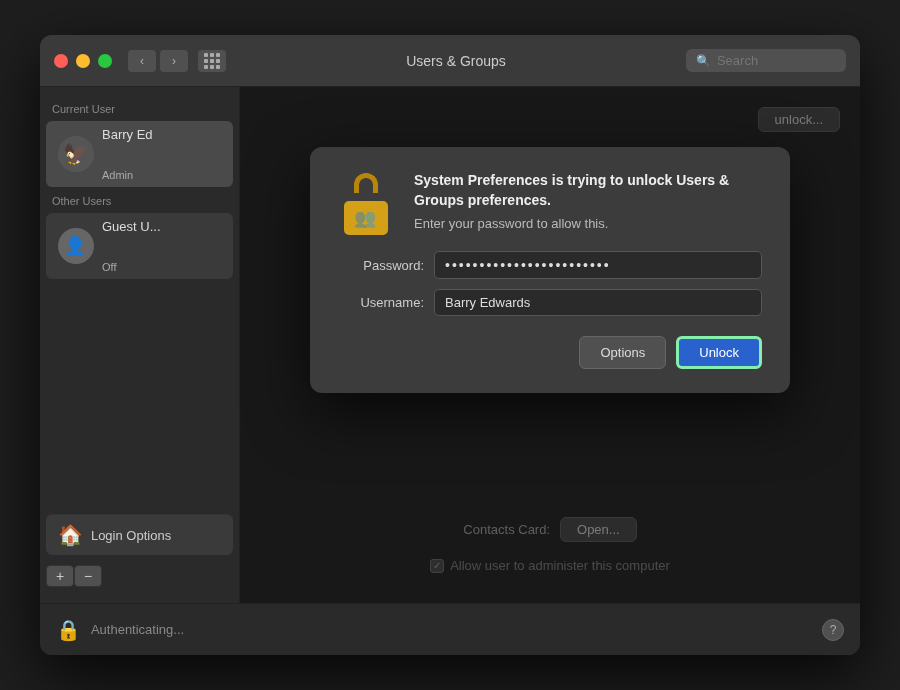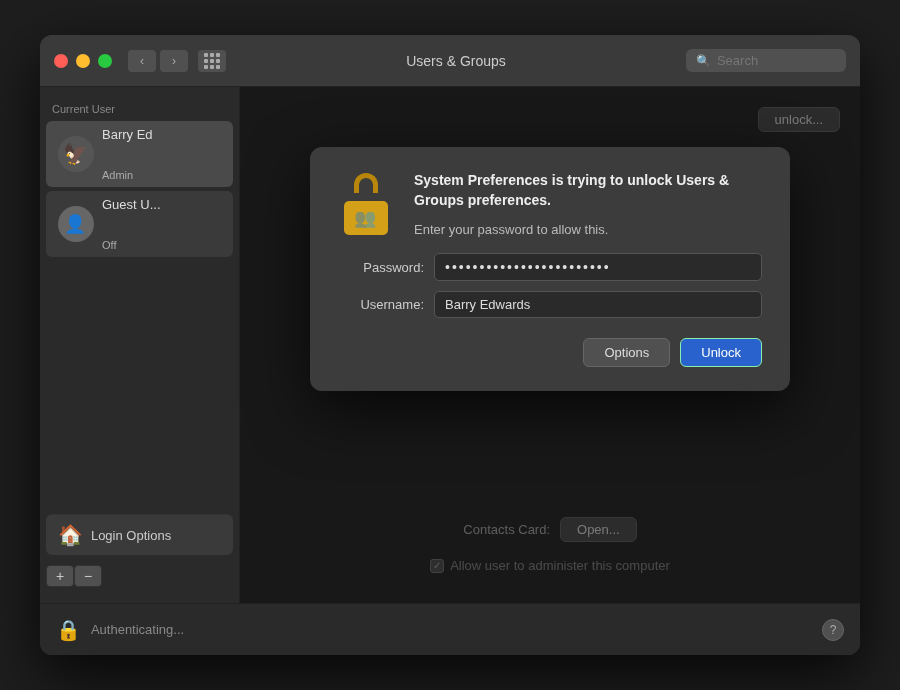--- a/index.html
+++ b/index.html
@@ -413,21 +413,21 @@
     }
 
     .modal-text {
       flex: 1;
     }
 
     .modal-title {
       font-size: 14px;
       font-weight: 700;
       color: #eee;
-      margin-bottom: 12px;
+      margin-bottom: 6px;
       line-height: 1.4;
     }
 
     .modal-subtitle {
       font-size: 13px;
       color: #bbb;
     }
 
     .modal-form {
       display: flex;
@@ -472,21 +472,21 @@
       border: 1px solid #666;
       border-radius: 6px;
       padding: 6px 20px;
       color: #ddd;
       font-size: 13px;
       cursor: pointer;
     }
 
     .unlock-btn {
       background: #2962cc;
-      border: 1px solid #86efac;
+      border: 3px solid #86efac;
       border-radius: 6px;
       padding: 6px 20px;
       color: #fff;
       font-size: 13px;
       cursor: pointer;
       font-weight: 500;
     }
 
     .password-dots {
       letter-spacing: 2px;
@@ -546,20 +546,21 @@
     <div class="sidebar">
       <div class="sidebar-section-label">Current User</div>
       <div class="sidebar-user-item active">
         <div class="user-avatar user-avatar-eagle">🦅</div>
         <div class="user-info">
           <span class="user-name-short">Barry Ed</span>
           <span class="user-role">Admin</span>
         </div>
       </div>
 
+      <div class="sidebar-section-label">Other Users</div>
       <div class="sidebar-user-item">
         <div class="user-avatar user-avatar-generic">👤</div>
         <div class="user-info">
           <span class="user-name-short">Guest U...</span>
           <span class="user-role">Off</span>
         </div>
       </div>
 
       <div class="sidebar-spacer"></div>
 

